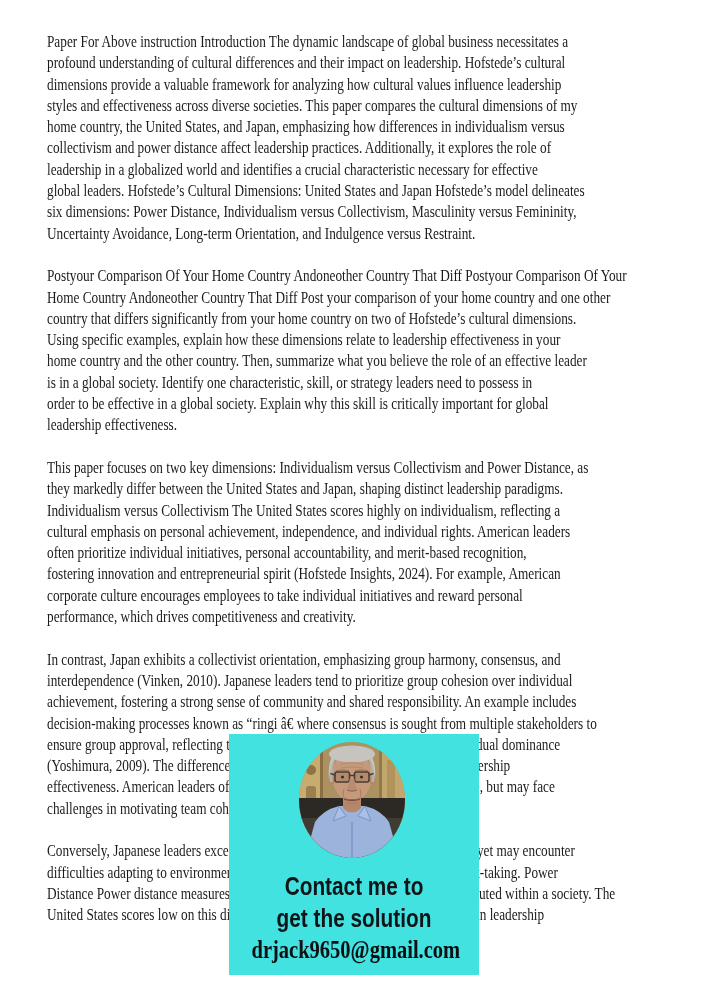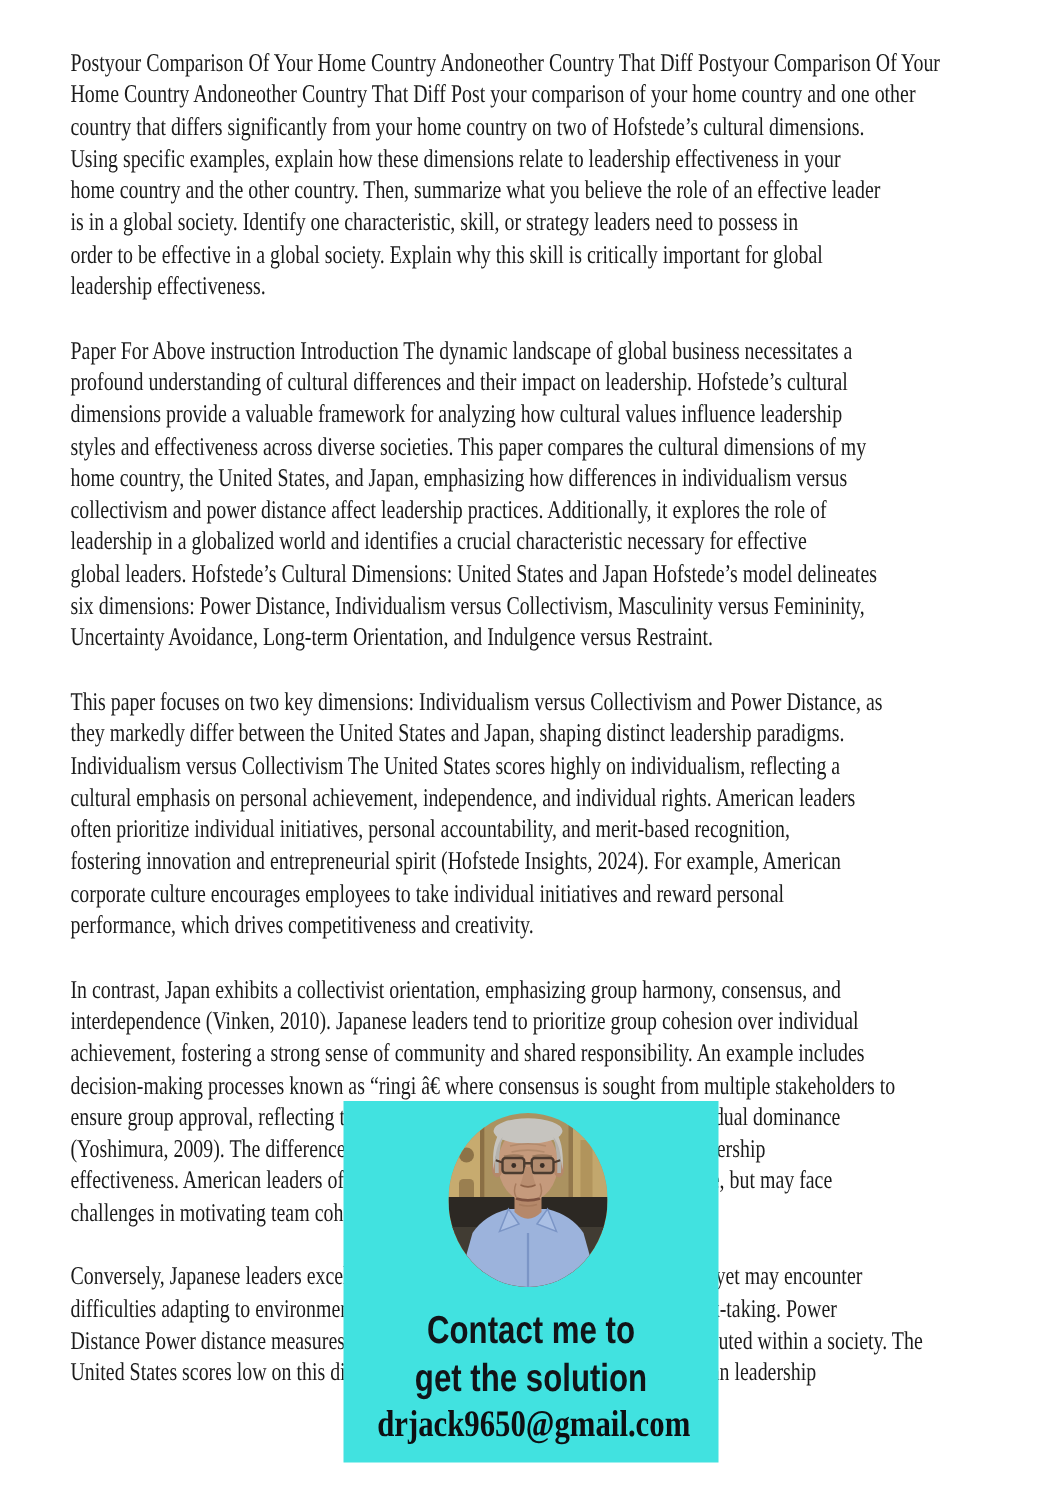--- a/index.html
+++ b/index.html
@@ -66,40 +66,40 @@
     white-space: pre;
   }
 </style>
 </head>
 <body>
 
 <div class="page">
 
   <div class="doc">
       <div class="para">
-        <div class="line">Postyour Comparison Of Your Home Country Andoneother Country That Diff Postyour Comparison Of Your</div>
-        <div class="line">Home Country Andoneother Country That Diff Post your comparison of your home country and one other</div>
-        <div class="line">country that differs significantly from your home country on two of Hofstede’s cultural dimensions.</div>
-        <div class="line">Using specific examples, explain how these dimensions relate to leadership effectiveness in your</div>
-        <div class="line">home country and the other country. Then, summarize what you believe the role of an effective leader</div>
-        <div class="line">is in a global society. Identify one characteristic, skill, or strategy leaders need to possess in</div>
-        <div class="line">order to be effective in a global society. Explain why this skill is critically important for global</div>
-        <div class="line">leadership effectiveness.</div>
-      </div>
-      <div class="para">
         <div class="line">Paper For Above instruction Introduction The dynamic landscape of global business necessitates a</div>
         <div class="line">profound understanding of cultural differences and their impact on leadership. Hofstede’s cultural</div>
         <div class="line">dimensions provide a valuable framework for analyzing how cultural values influence leadership</div>
         <div class="line">styles and effectiveness across diverse societies. This paper compares the cultural dimensions of my</div>
         <div class="line">home country, the United States, and Japan, emphasizing how differences in individualism versus</div>
         <div class="line">collectivism and power distance affect leadership practices. Additionally, it explores the role of</div>
         <div class="line">leadership in a globalized world and identifies a crucial characteristic necessary for effective</div>
         <div class="line">global leaders. Hofstede’s Cultural Dimensions: United States and Japan Hofstede’s model delineates</div>
         <div class="line">six dimensions: Power Distance, Individualism versus Collectivism, Masculinity versus Femininity,</div>
         <div class="line">Uncertainty Avoidance, Long-term Orientation, and Indulgence versus Restraint.</div>
+      </div>
+      <div class="para">
+        <div class="line">Postyour Comparison Of Your Home Country Andoneother Country That Diff Postyour Comparison Of Your</div>
+        <div class="line">Home Country Andoneother Country That Diff Post your comparison of your home country and one other</div>
+        <div class="line">country that differs significantly from your home country on two of Hofstede’s cultural dimensions.</div>
+        <div class="line">Using specific examples, explain how these dimensions relate to leadership effectiveness in your</div>
+        <div class="line">home country and the other country. Then, summarize what you believe the role of an effective leader</div>
+        <div class="line">is in a global society. Identify one characteristic, skill, or strategy leaders need to possess in</div>
+        <div class="line">order to be effective in a global society. Explain why this skill is critically important for global</div>
+        <div class="line">leadership effectiveness.</div>
       </div>
       <div class="para">
         <div class="line">This paper focuses on two key dimensions: Individualism versus Collectivism and Power Distance, as</div>
         <div class="line">they markedly differ between the United States and Japan, shaping distinct leadership paradigms.</div>
         <div class="line">Individualism versus Collectivism The United States scores highly on individualism, reflecting a</div>
         <div class="line">cultural emphasis on personal achievement, independence, and individual rights. American leaders</div>
         <div class="line">often prioritize individual initiatives, personal accountability, and merit-based recognition,</div>
         <div class="line">fostering innovation and entrepreneurial spirit (Hofstede Insights, 2024). For example, American</div>
         <div class="line">corporate culture encourages employees to take individual initiatives and reward personal</div>
         <div class="line">performance, which drives competitiveness and creativity.</div>

